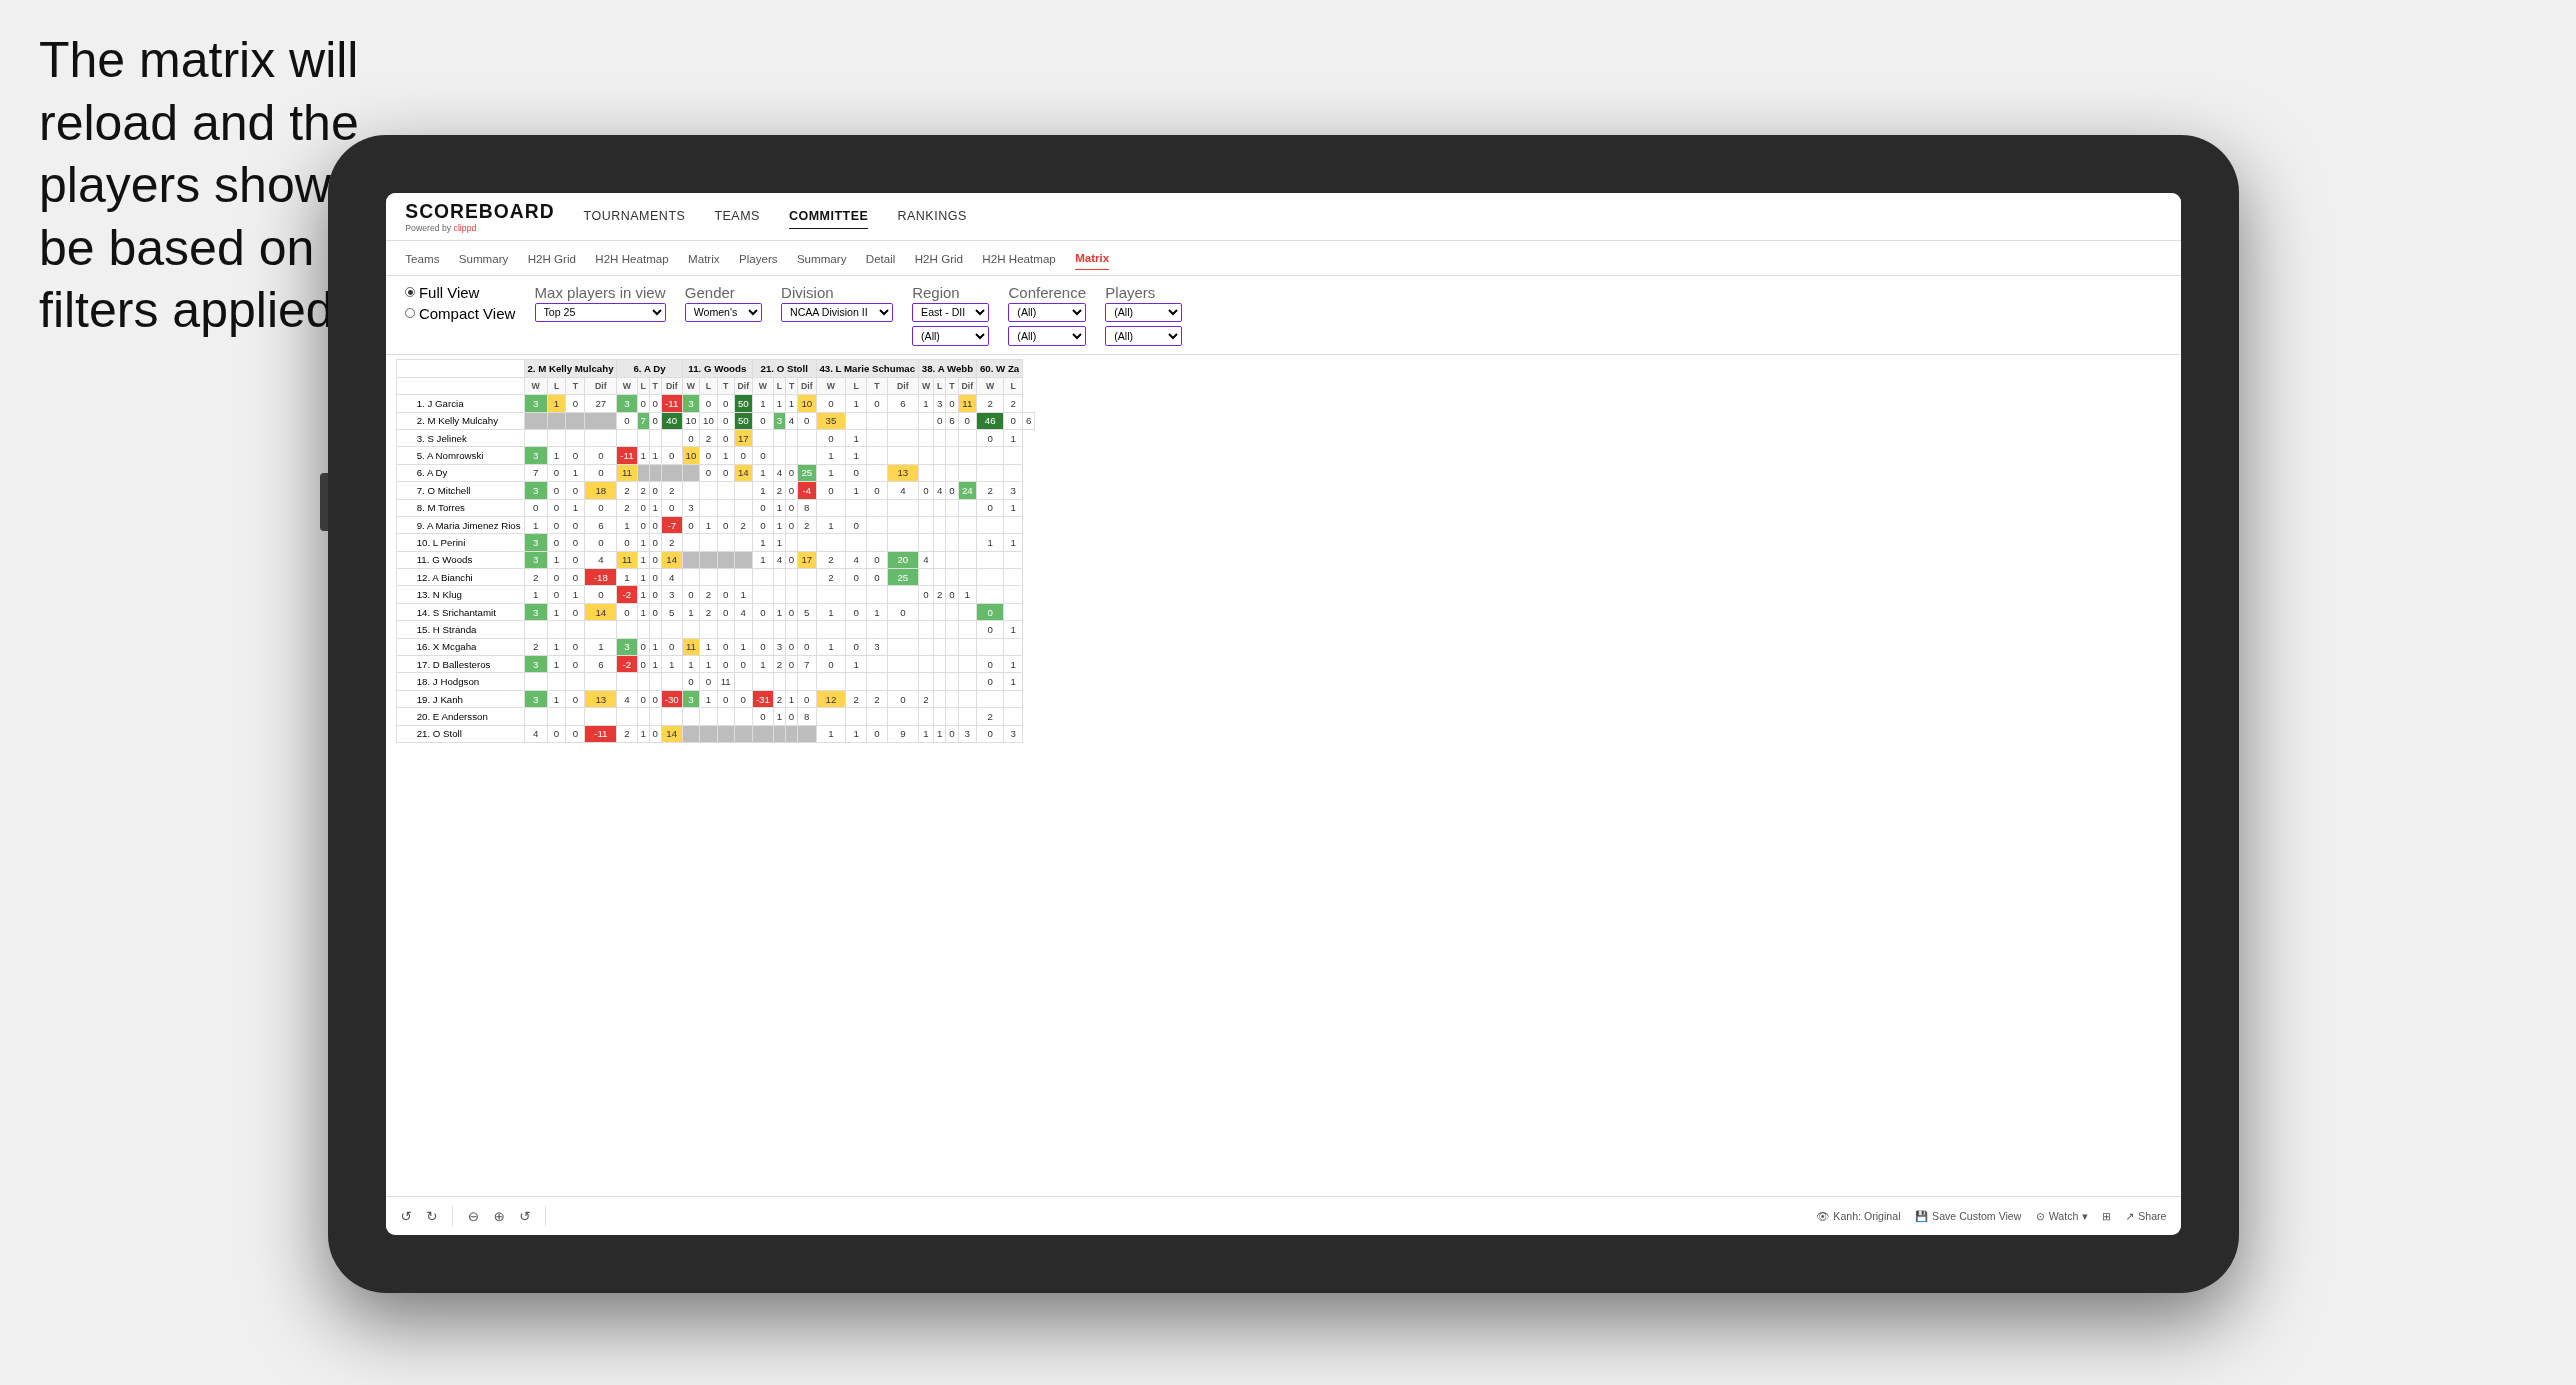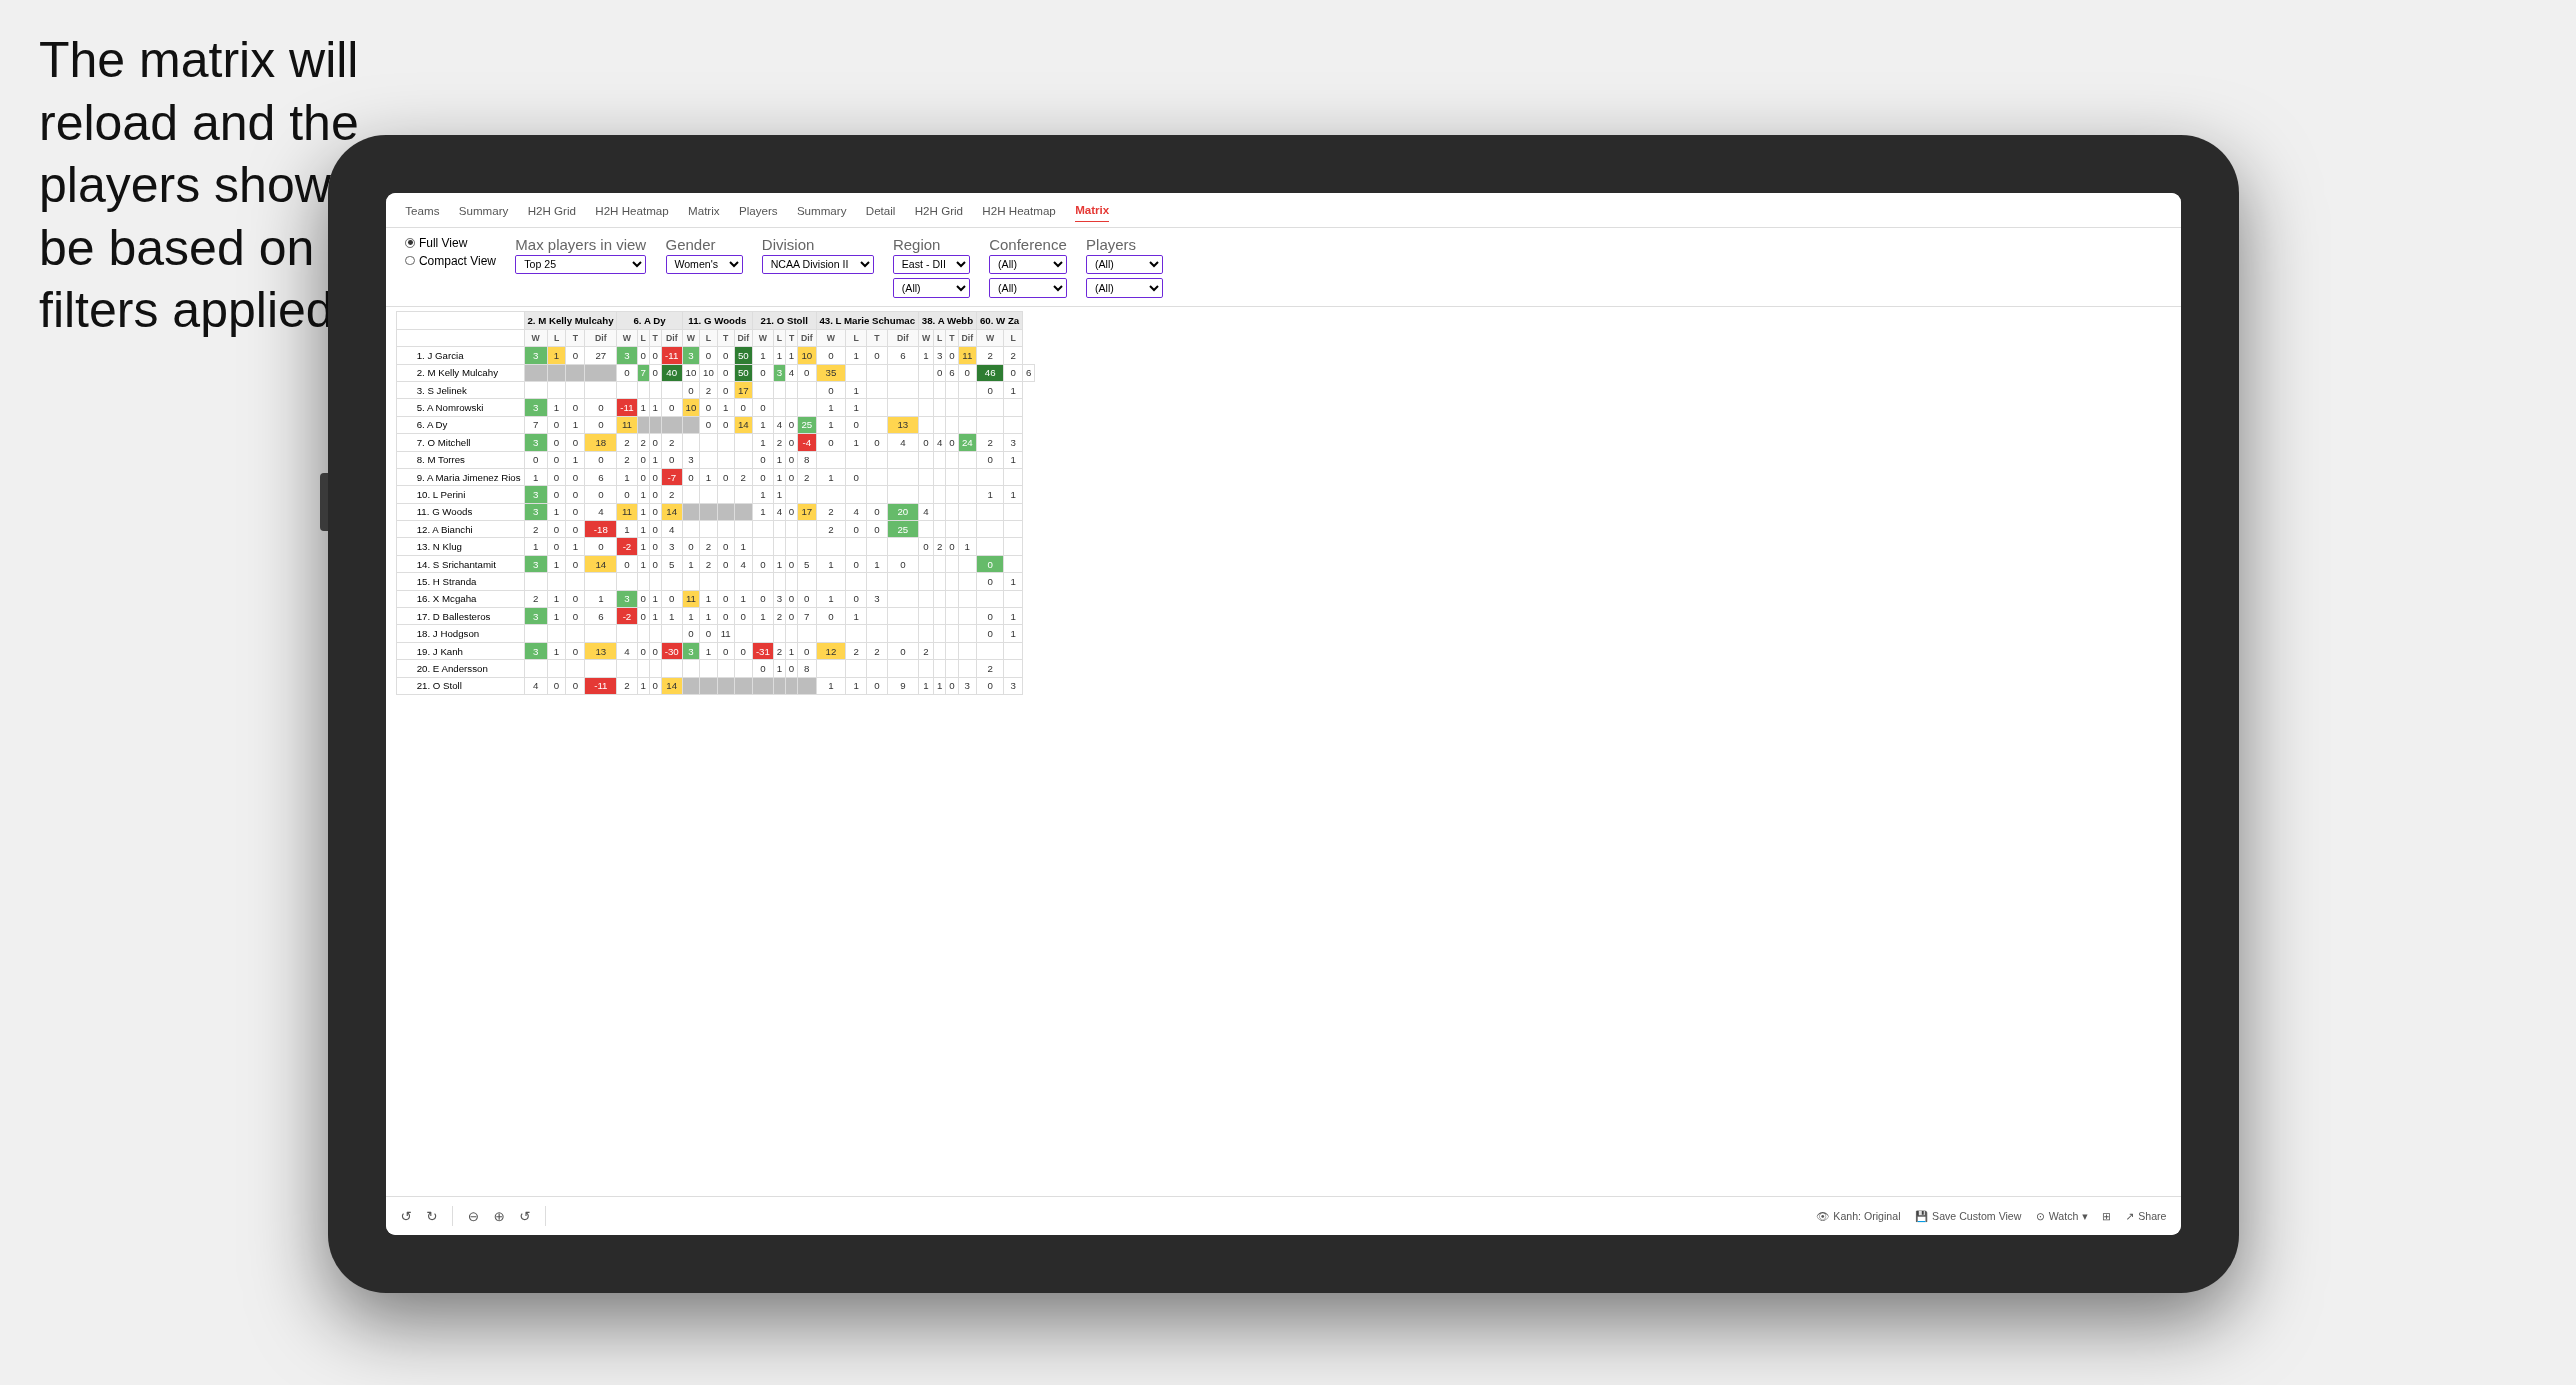--- a/index.html
+++ b/index.html
@@ -142,21 +142,21 @@
       display: flex;
       flex-direction: column;
       gap: 3.9px;
       font-size: 10.6px;
     }
 
     .radio-option {
       display: flex;
       align-items: center;
       gap: 3.9px;
-      font-size: 12px;
+      font-size: 15px;
     }
 
     .radio-dot {
       width: 9.7px;
       height: 9.7px;
       border-radius: 50%;
       border: 1.4px solid #666;
       display: flex;
       align-items: center;
       justify-content: center;
@@ -316,20 +316,32 @@
     </marker>
   </defs>
   <path d="M 20 20 Q 200 10 580 80" stroke="#e53935" stroke-width="4" fill="none" marker-end="url(#arrowhead)"></path>
 </svg>
 
 <div class="tablet">
   <div class="tablet-side-btn"></div>
 
   <div class="tablet-screen">
 
+    <div class="nav-bar">
+      <div class="logo-area">
+        <span class="logo-scoreboard">SCOREBOARD</span>
+        <span class="logo-sub">Powered by <span style="color:#e53935">clippd</span></span>
+      </div>
+      <div class="nav-items">
+        <span class="nav-item">TOURNAMENTS</span>
+        <span class="nav-item">TEAMS</span>
+        <span class="nav-item active">COMMITTEE</span>
+        <span class="nav-item">RANKINGS</span>
+      </div>
+    </div>
 
     <div class="sub-nav">
       <span class="sub-nav-item">Teams</span>
       <span class="sub-nav-item">Summary</span>
       <span class="sub-nav-item">H2H Grid</span>
       <span class="sub-nav-item">H2H Heatmap</span>
       <span class="sub-nav-item">Matrix</span>
       <span class="sub-nav-item">Players</span>
       <span class="sub-nav-item">Summary</span>
       <span class="sub-nav-item">Detail</span>

